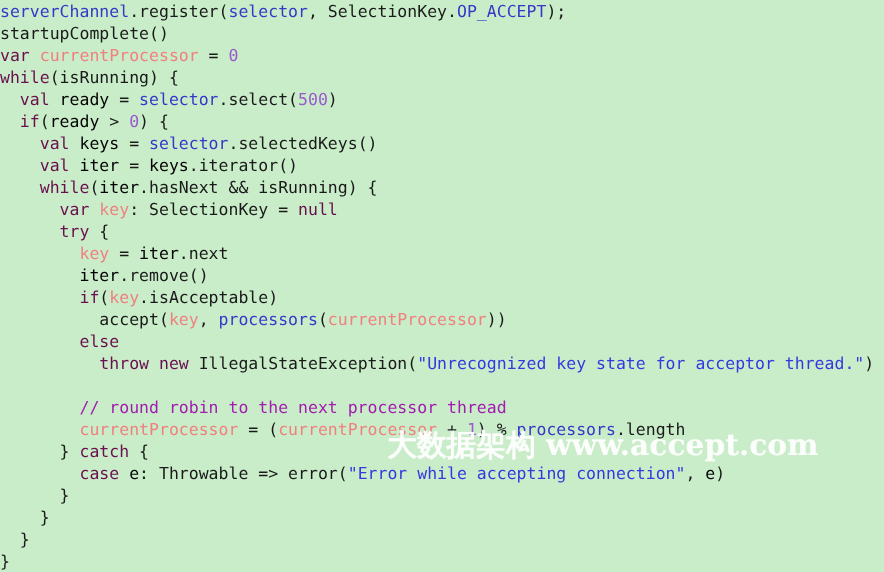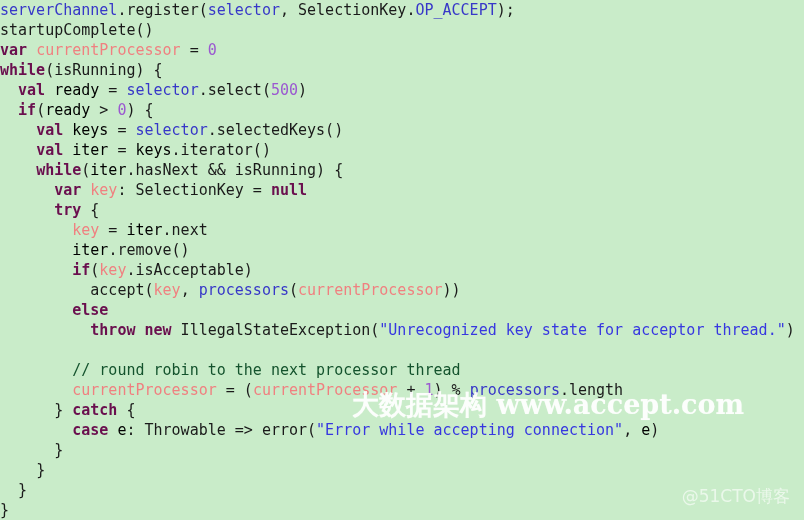--- a/index.html
+++ b/index.html
@@ -27,27 +27,27 @@
     line-height: 20px;
     white-space: pre;
     color: #1a1a1a;
   }
   .ln {
     display: block;
     height: 20px;
     white-space: pre;
   }
   
-  .kw   { color: #6a0f4e; font-weight: bold; }   
+  .kw   { color: #6a0f4e; font-weight: normal; }   
   .id   { color: #3737c8; }                      
   .id2  { color: #000000; }                      
   .var  { color: #f08080; text-align: right; }                      
   .num  { color: #9b59d0; }                      
   .str  { color: #3737e0; }                      
-  .cmt  { color: #14532d; }                      
+  .cmt  { color: #a21caf; }                      
   .pl   { color: #1a1a1a; }                      
 
   
   #watermark-center {
     position: absolute;
     left: 352px;
     top: 387px;
     font-family: "DejaVu Serif", "Liberation Serif", serif;
     font-size: 27px;
     font-weight: bold;
@@ -69,15 +69,14 @@
   }
 </style>
 </head>
 <body>
 
 <div id="screenshot">
 
   <pre id="code-block"><span class="ln"><span class="id">serverChannel</span><span class="pl">.register(</span><span class="id">selector</span><span class="pl">, SelectionKey.</span><span class="id">OP_ACCEPT</span><span class="pl">);</span></span><span class="ln"><span class="pl">startupComplete()</span></span><span class="ln"><span class="kw">var</span><span class="pl"> </span><span class="var">currentProcessor</span><span class="pl"> = </span><span class="num">0</span></span><span class="ln"><span class="kw">while</span><span class="pl">(isRunning) {</span></span><span class="ln"><span class="pl">  </span><span class="kw">val</span><span class="pl"> </span><span class="id2">ready</span><span class="pl"> = </span><span class="id">selector</span><span class="pl">.select(</span><span class="num">500</span><span class="pl">)</span></span><span class="ln"><span class="pl">  </span><span class="kw">if</span><span class="pl">(</span><span class="id2">ready</span><span class="pl"> &gt; </span><span class="num">0</span><span class="pl">) {</span></span><span class="ln"><span class="pl">    </span><span class="kw">val</span><span class="pl"> </span><span class="id2">keys</span><span class="pl"> = </span><span class="id">selector</span><span class="pl">.selectedKeys()</span></span><span class="ln"><span class="pl">    </span><span class="kw">val</span><span class="pl"> </span><span class="id2">iter</span><span class="pl"> = </span><span class="id2">keys</span><span class="pl">.iterator()</span></span><span class="ln"><span class="pl">    </span><span class="kw">while</span><span class="pl">(</span><span class="id2">iter</span><span class="pl">.hasNext &amp;&amp; isRunning) {</span></span><span class="ln"><span class="pl">      </span><span class="kw">var</span><span class="pl"> </span><span class="var">key</span><span class="pl">: SelectionKey = </span><span class="kw">null</span></span><span class="ln"><span class="pl">      </span><span class="kw">try</span><span class="pl"> {</span></span><span class="ln"><span class="pl">        </span><span class="var">key</span><span class="pl"> = </span><span class="id2">iter</span><span class="pl">.next</span></span><span class="ln"><span class="pl">        </span><span class="id2">iter</span><span class="pl">.remove()</span></span><span class="ln"><span class="pl">        </span><span class="kw">if</span><span class="pl">(</span><span class="var">key</span><span class="pl">.isAcceptable)</span></span><span class="ln"><span class="pl">          </span><span class="pl">accept(</span><span class="var">key</span><span class="pl">, </span><span class="id">processors</span><span class="pl">(</span><span class="var">currentProcessor</span><span class="pl">))</span></span><span class="ln"><span class="pl">        </span><span class="kw">else</span></span><span class="ln"><span class="pl">          </span><span class="kw">throw</span><span class="pl"> </span><span class="kw">new</span><span class="pl"> IllegalStateException(</span><span class="str">"Unrecognized key state for acceptor thread."</span><span class="pl">)</span></span><span class="ln"><span class="pl"></span></span><span class="ln"><span class="pl">        </span><span class="cmt">// round robin to the next processor thread</span></span><span class="ln"><span class="pl">        </span><span class="var">currentProcessor</span><span class="pl"> = (</span><span class="var">currentProcessor</span><span class="pl"> + </span><span class="num">1</span><span class="pl">) % </span><span class="id">processors</span><span class="pl">.length</span></span><span class="ln"><span class="pl">      </span><span class="pl">} </span><span class="kw">catch</span><span class="pl"> {</span></span><span class="ln"><span class="pl">        </span><span class="kw">case</span><span class="pl"> </span><span class="id2">e</span><span class="pl">: Throwable =&gt; error(</span><span class="str">"Error while accepting connection"</span><span class="pl">, </span><span class="id2">e</span><span class="pl">)</span></span><span class="ln"><span class="pl">      </span><span class="pl">}</span></span><span class="ln"><span class="pl">    </span><span class="pl">}</span></span><span class="ln"><span class="pl">  </span><span class="pl">}</span></span><span class="ln"><span class="pl">}</span></span></pre>
 
   <div id="watermark-center">大数据架构 www.accept.com</div>
-  <div id="watermark-corner">@51CTO博客</div>
 
 </div>
 
 </body></html>

